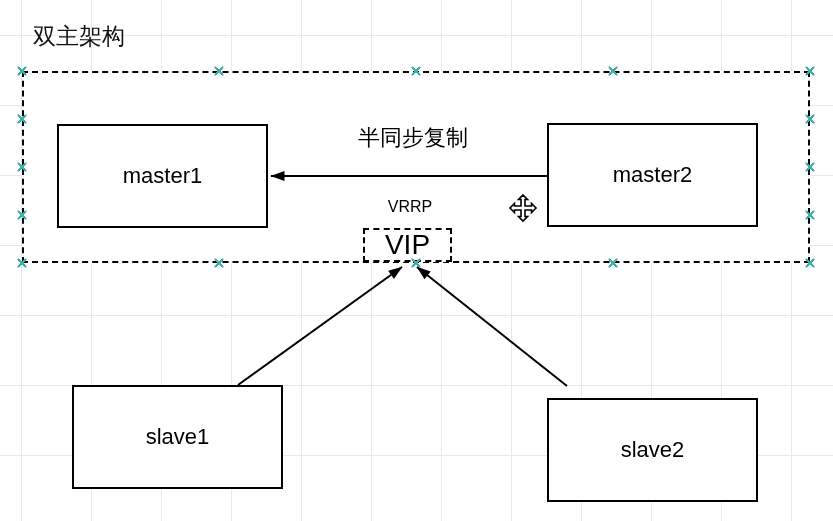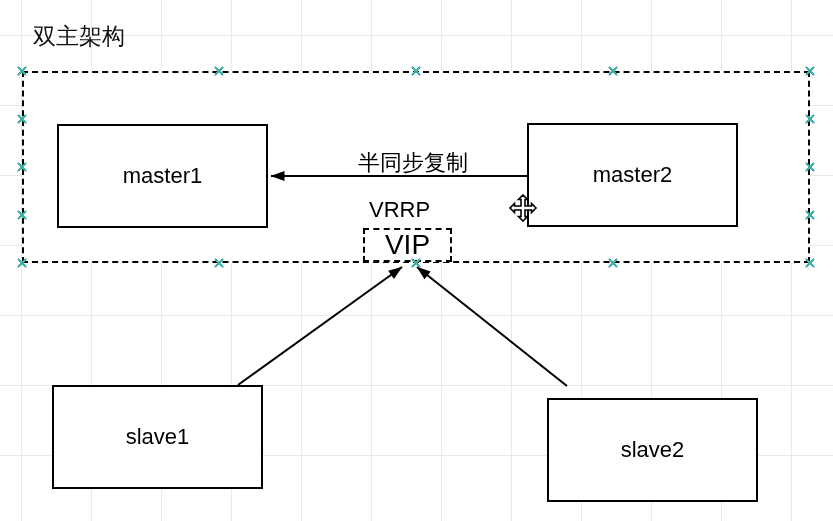--- a/index.html
+++ b/index.html
@@ -33,41 +33,41 @@
   }
 
   .node{
     position:absolute;width:211px;height:104px;
     background:#fff;border:2px solid #000;
     box-sizing:border-box;
     display:flex;align-items:center;justify-content:center;
     font-size:22px;
   }
   .node-master1{left:57px;top:124px;}
-  .node-master2{left:527px;top:123px;}
-  .node-slave1{left:52px;top:385px;}
+  .node-master2{left:547px;top:123px;}
+  .node-slave1{left:72px;top:385px;}
   .node-slave2{left:547px;top:386px;margin-top:12px;}
 
   .vip-box{
     position:absolute;left:363px;top:228px;
     width:89px;height:34px;
     border:2px dashed #000;background:#fff;
     box-sizing:border-box;
     display:flex;align-items:center;justify-content:center;
     font-size:28px;
   }
 
   .edge-label-replication{
-    position:absolute;left:346px;top:150px;width:134px;
+    position:absolute;left:346px;top:125px;width:134px;
     text-align:center;font-size:22px;line-height:1.15;
     background:#fff;white-space:nowrap;
   }
   .label-vrrp{
     position:absolute;left:369px;top:198px;width:82px;
-    font-size:22px;line-height:1.1;
+    text-align:center;font-size:16px;line-height:1.1;
     white-space:nowrap;
   }
 
   .edges{position:absolute;left:0;top:0;width:833px;height:521px;pointer-events:none;}
   .edges path{pointer-events:stroke;}
 
   .x-handle{
     position:absolute;width:9px;height:9px;
     transform:translate(-50%,-50%);
     background:

